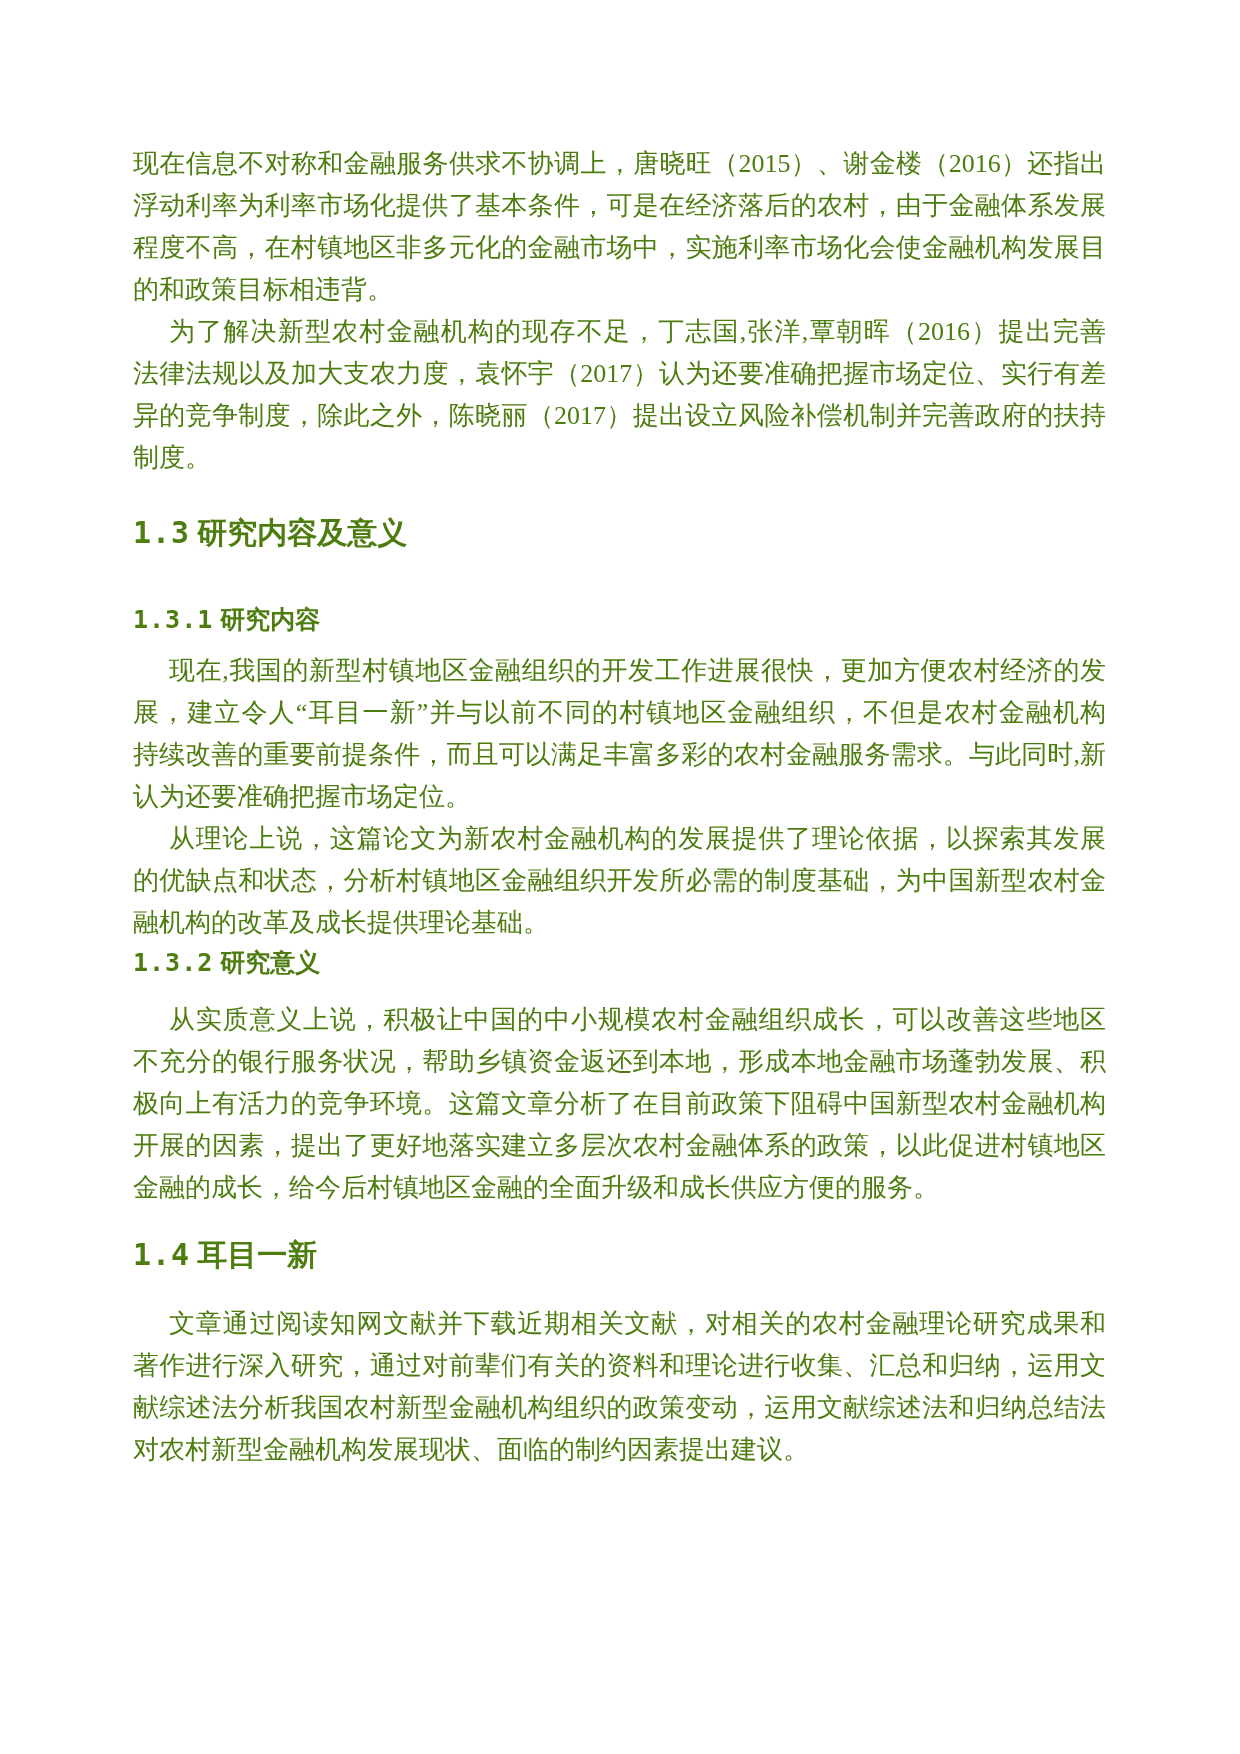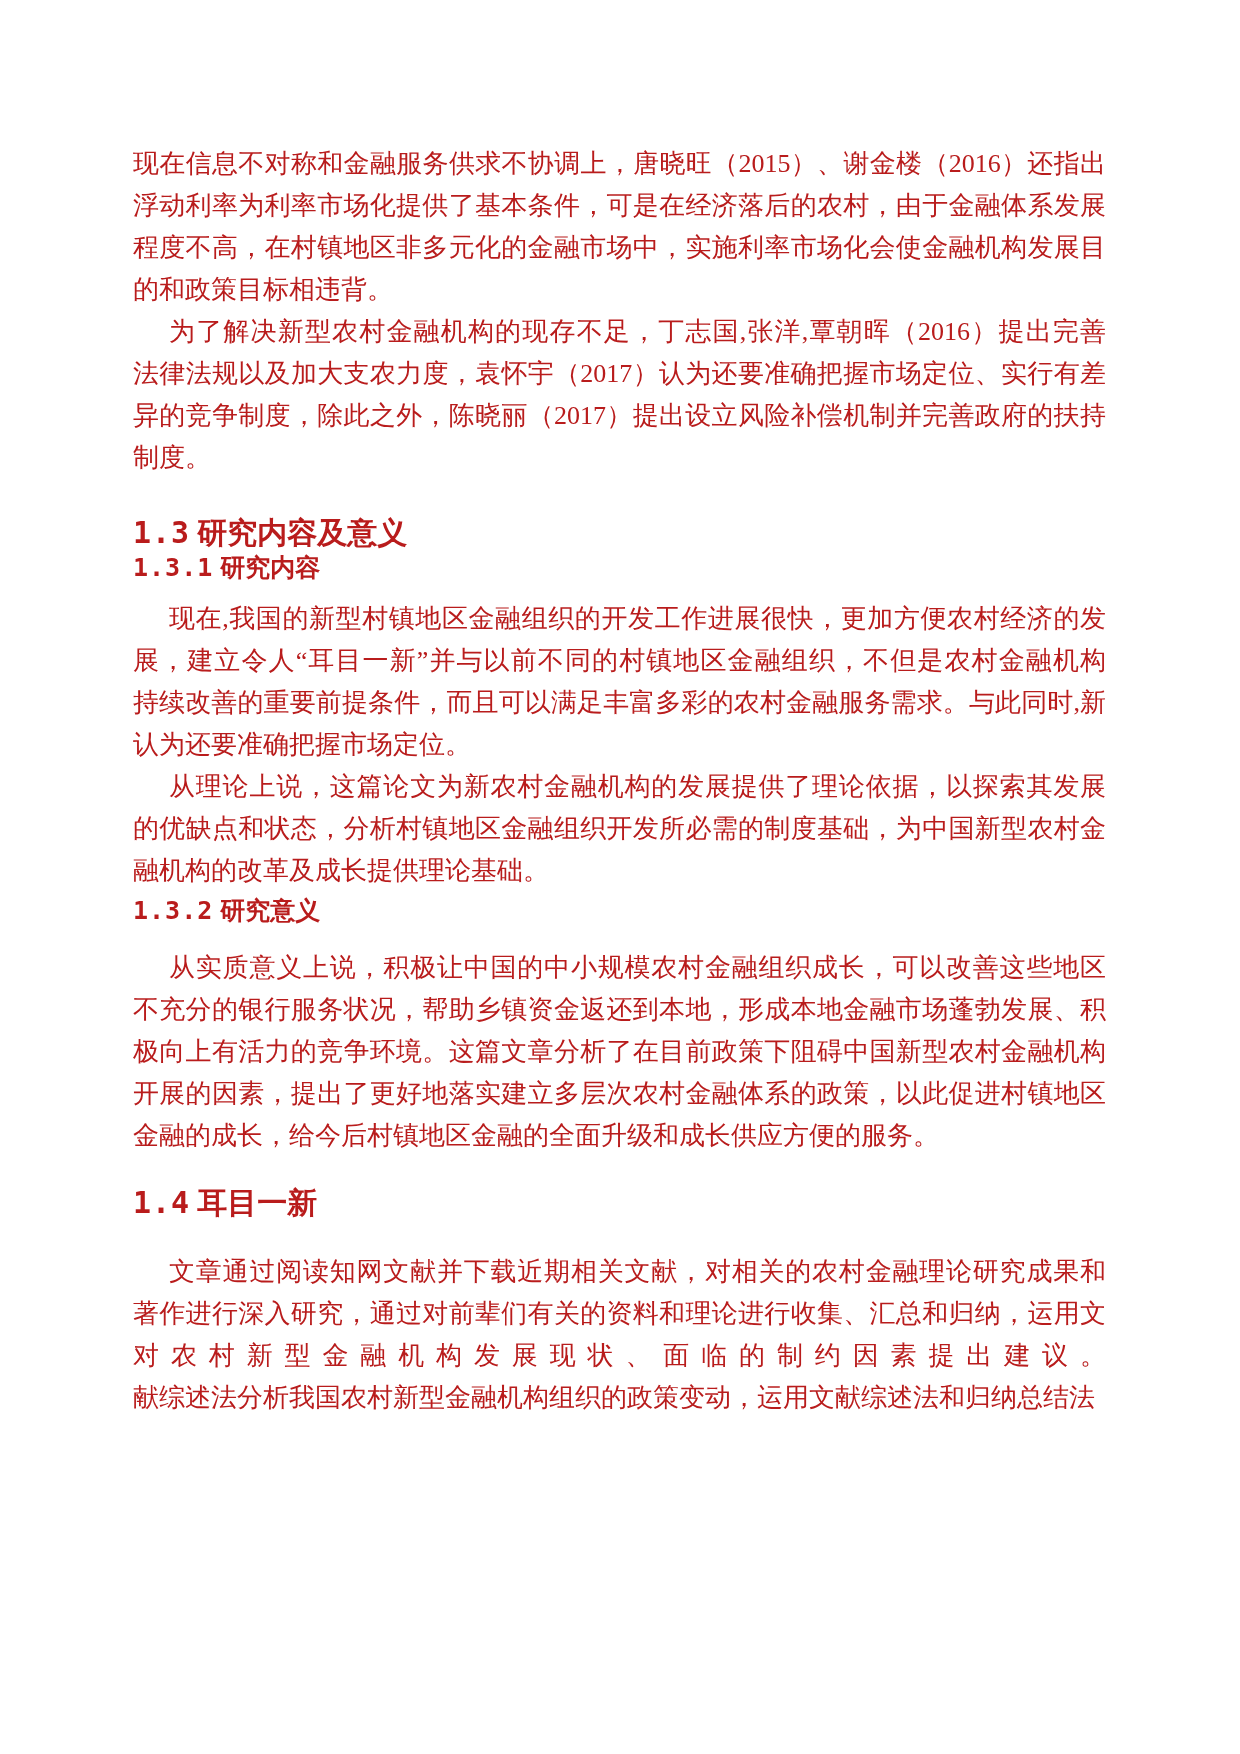--- a/index.html
+++ b/index.html
@@ -5,21 +5,21 @@
   html, body {
     margin: 0;
     padding: 0;
     background: #ffffff;
   }
   .page {
     position: relative;
     width: 1184px;
     height: 1754px;
     background: #ffffff;
-    color: #b91c1c;
+    color: #4d7c0f;
     font-family: "Liberation Serif", serif;
     overflow: hidden;
   }
   .textblock {
     position: absolute;
     left: 133px;
     top: 143px;
     width: 973px;
   }
   .para {
@@ -51,21 +51,21 @@
     font-size: 25px;
     line-height: 32px;
     margin: 0;
   }
   .h-num {
     font-family: "DejaVu Sans Mono", monospace;
     letter-spacing: 1px;
     margin-right: 7px;
     text-align: center;
   }
-  .mt-52 { }
+  .mt-52 { margin-top: 52px; }
   .mt-30 { margin-top: 30px; }
   .mt-28 { margin-top: 28px; }
   .mt-14 { margin-top: 14px; }
   .mt-12 { margin-top: 20px; }
   .mt-10 { margin-top: 2px; }
 </style>
 </head>
 <body>
 
 <div class="page">
@@ -118,18 +118,18 @@
         <div class="tline">金融的成长，给今后村镇地区金融的全面升级和成长供应方便的服务。</div>
       </div>
 
     <h2 class="h-major mt-28">
       <span class="h-num">1.4</span><span>耳目一新</span>
     </h2>
 
     <div class="para indent mt-30">
         <div class="tline">文章通过阅读知网文献并下载近期相关文献，对相关的农村金融理论研究成果和</div>
         <div class="tline">著作进行深入研究，通过对前辈们有关的资料和理论进行收集、汇总和归纳，运用文</div>
+        <div class="tline">献综述法分析我国农村新型金融机构组织的政策变动，运用文献综述法和归纳总结法</div>
         <div class="tline">对农村新型金融机构发展现状、面临的制约因素提出建议。</div>
-        <div class="tline">献综述法分析我国农村新型金融机构组织的政策变动，运用文献综述法和归纳总结法</div>
       </div>
 
   </div>
 </div>
 
 </body></html>

